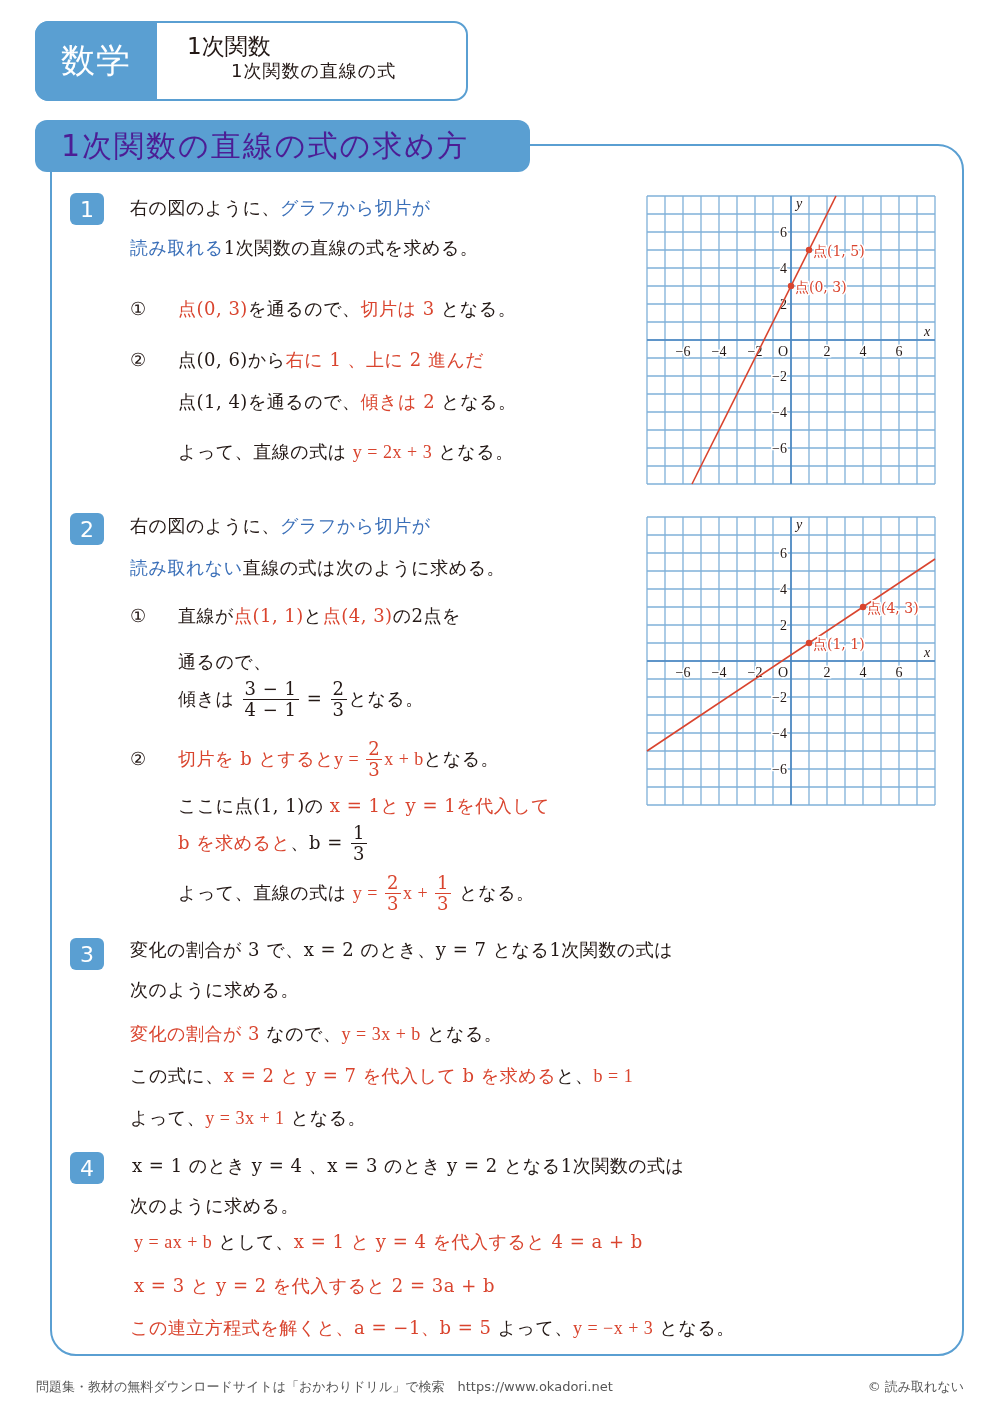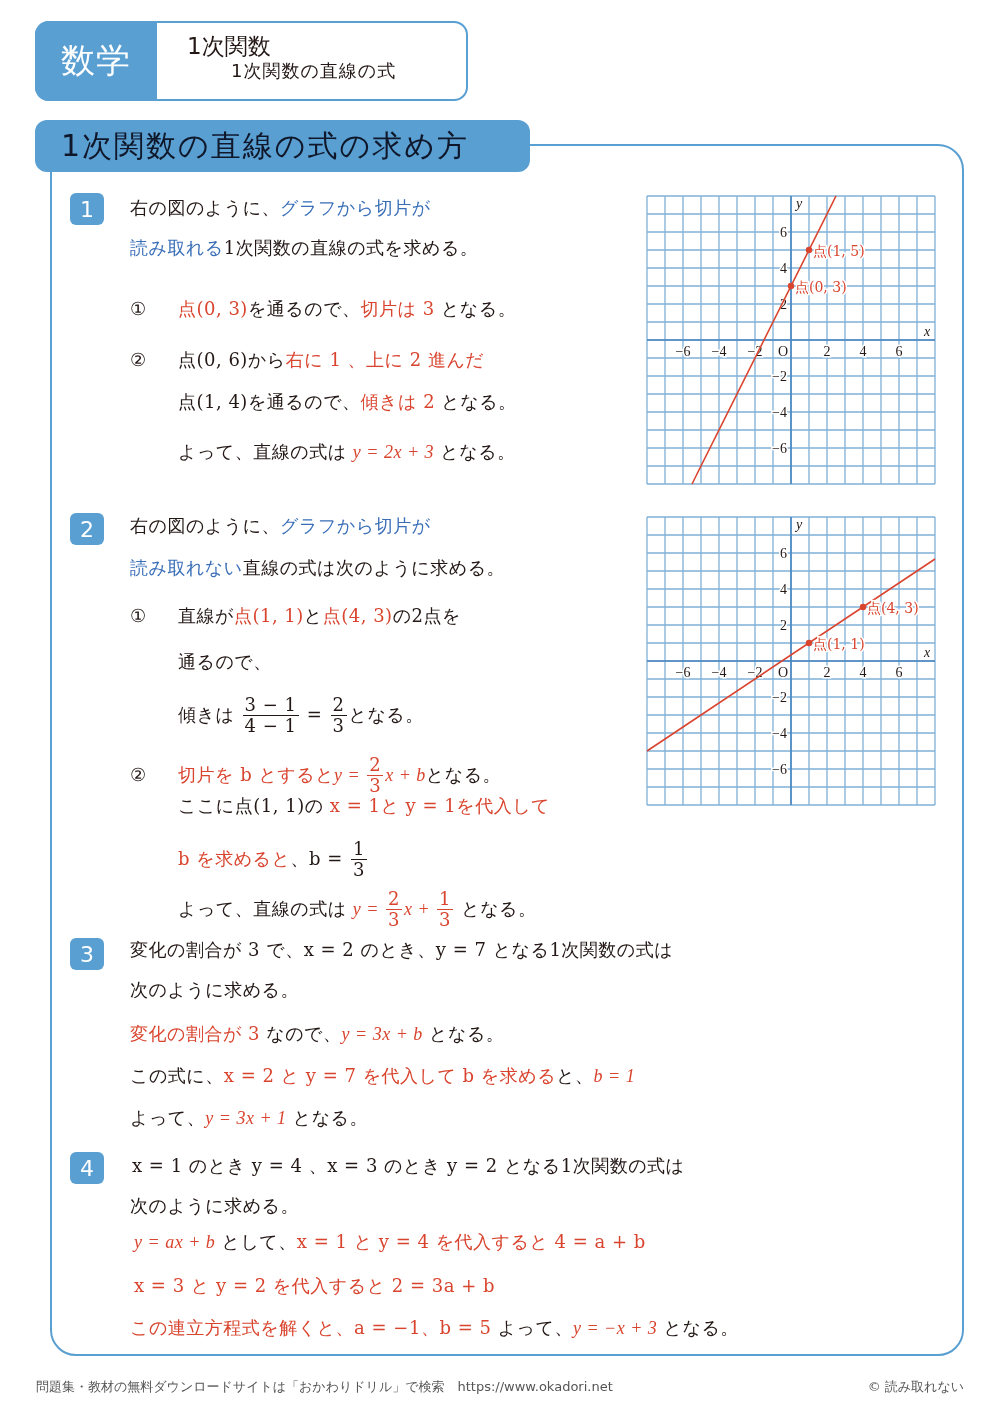--- a/index.html
+++ b/index.html
@@ -1,47 +1,47 @@
 <!DOCTYPE html>
 <html><head>
 <meta charset="utf-8">
 <style>
   html, body { margin: 0; padding: 0; background: #ffffff; }
   body { width: 1000px; height: 1415px; position: relative; overflow: hidden;
          font-family: "DejaVu Serif", "Liberation Serif", serif; color: #231815; }
   .sans { font-family: "DejaVu Sans", "Liberation Sans", sans-serif; }
   .red { color: #d9442e; }
   .blue { color: #3a6fb8; }
-  .it { font-style: italic; font-family: "Liberation Serif", "DejaVu Serif", serif; }
+  .it { font-family: "Liberation Serif", "DejaVu Serif", serif; }
 
   
   .hdr { position: absolute; left: 35px; top: 21px; width: 433px; height: 80px;
          border: 2px solid #5a9fd2; border-radius: 14px; box-sizing: border-box; background:#fff; }
   .hdr-subject { position: absolute; left: -2px; top: -2px; width: 122px; height: 80px;
          background: #5a9fd2; border-radius: 14px 0 0 14px; color: #fff;
          font-size: 34px; display: flex; align-items: center; justify-content: center; letter-spacing: 1px; }
   .hdr-sub1 { position: absolute; left: 150px; top: 8px; font-size: 23px; }
   .hdr-sub2 { position: absolute; left: 150px; top: 36px; font-size: 18px; letter-spacing: 1px; margin-left: 44px; }
 
   
   .frame { position: absolute; left: 50px; top: 144px; width: 914px; height: 1212px;
            border: 2.5px solid #5a9fd2; border-top-right-radius: 26px; border-bottom-left-radius: 26px;
            border-bottom-right-radius: 26px; border-top-left-radius: 0; box-sizing: border-box; }
   .title-bar { position: absolute; left: 35px; top: 120px; width: 495px; height: 52px;
-           background: #5a9fd2; border-radius: 12px; color: #0f172a; font-size: 30px;
+           background: #5a9fd2; border-radius: 12px; color: #4c1d95; font-size: 30px;
            display: flex; align-items: center; padding-left: 26px; box-sizing: border-box; letter-spacing: 2px; }
 
   .num { position: absolute; width: 34px; height: 32px; background: #5a9fd2; color: #fff;
          border-radius: 6px; font-size: 22px; display: flex; align-items: center; justify-content: center; }
 
   .line { position: absolute; font-size: 18px; white-space: nowrap; letter-spacing: 0.5px; }
   .circ { display: inline-block; width: 48px; }
 
   .frac { display: inline-flex; flex-direction: column; align-items: center; vertical-align: middle;
-          line-height: 1; margin: 16px 2px; justify-content: space-between; }
+          line-height: 1; margin: 0 2px; justify-content: space-between; }
   .frac .n { border-bottom: 1.5px solid currentColor; padding: 0 2px 1px; }
   .frac .d { padding-top: 1px; }
 
   .graph { position: absolute; }
   .footer { position: absolute; top: 1378px; font-size: 13px; color: #555; }
 </style>
 </head>
 <body>
 
 <div class="hdr">

